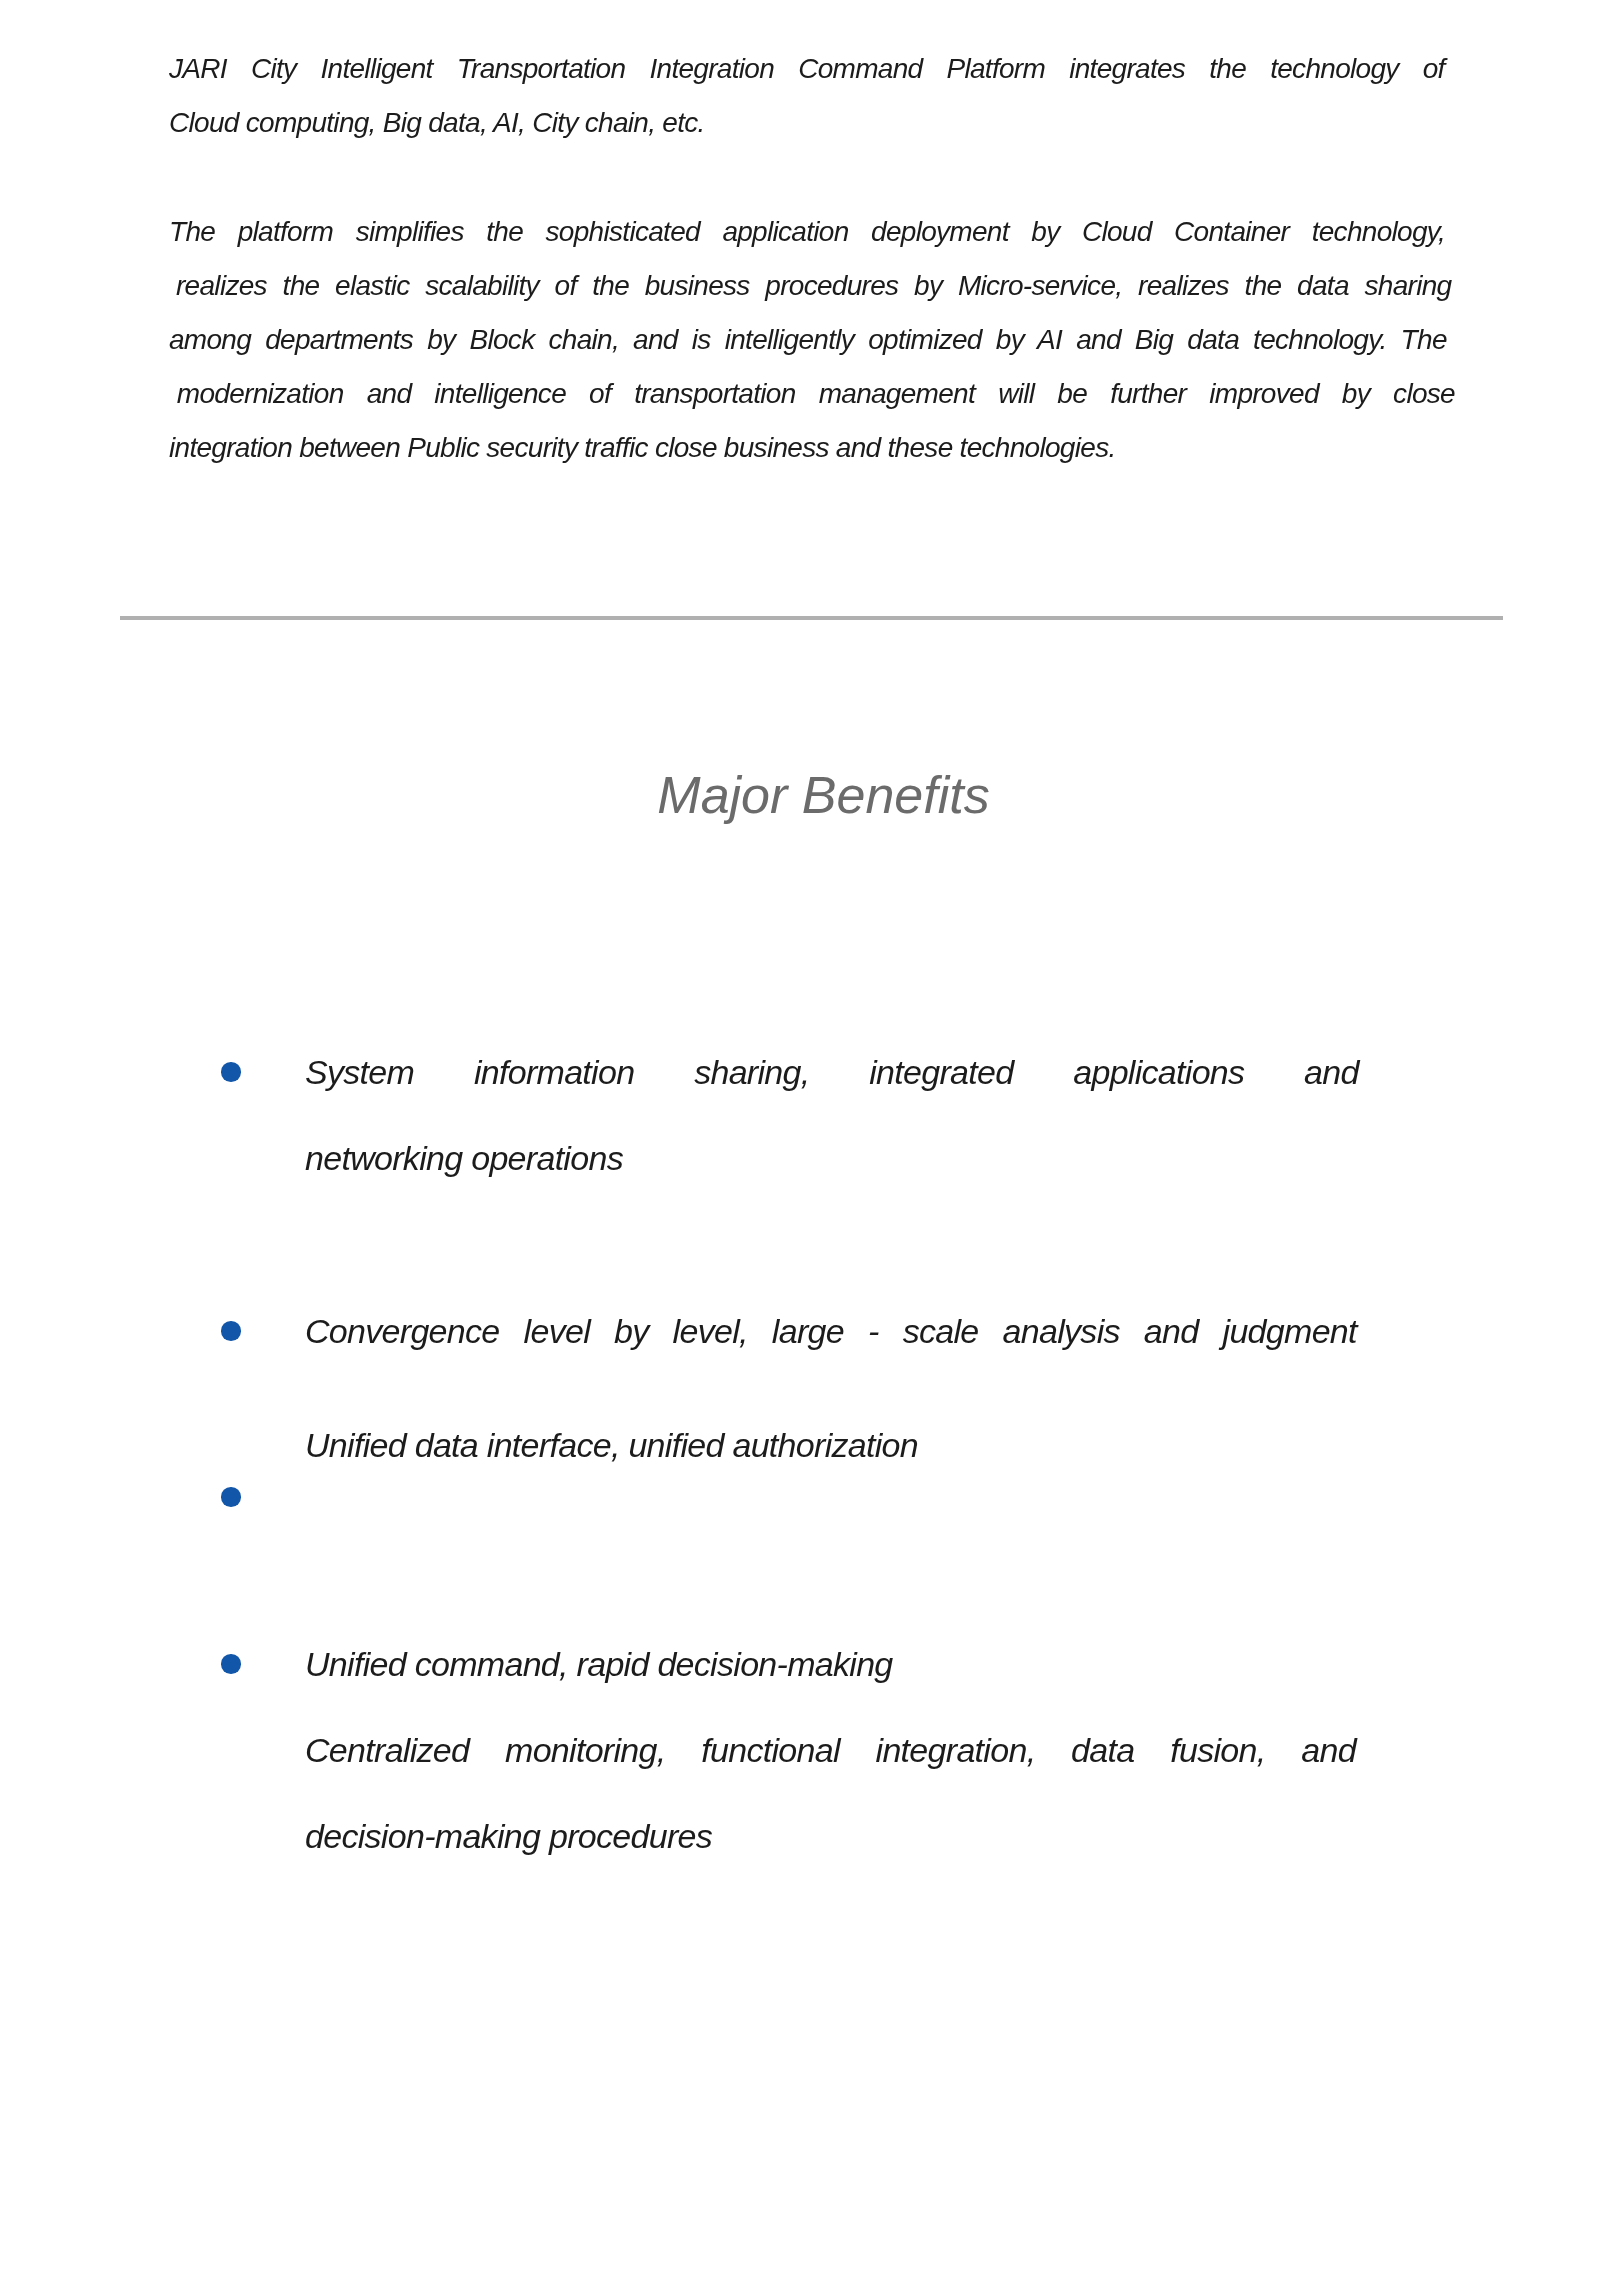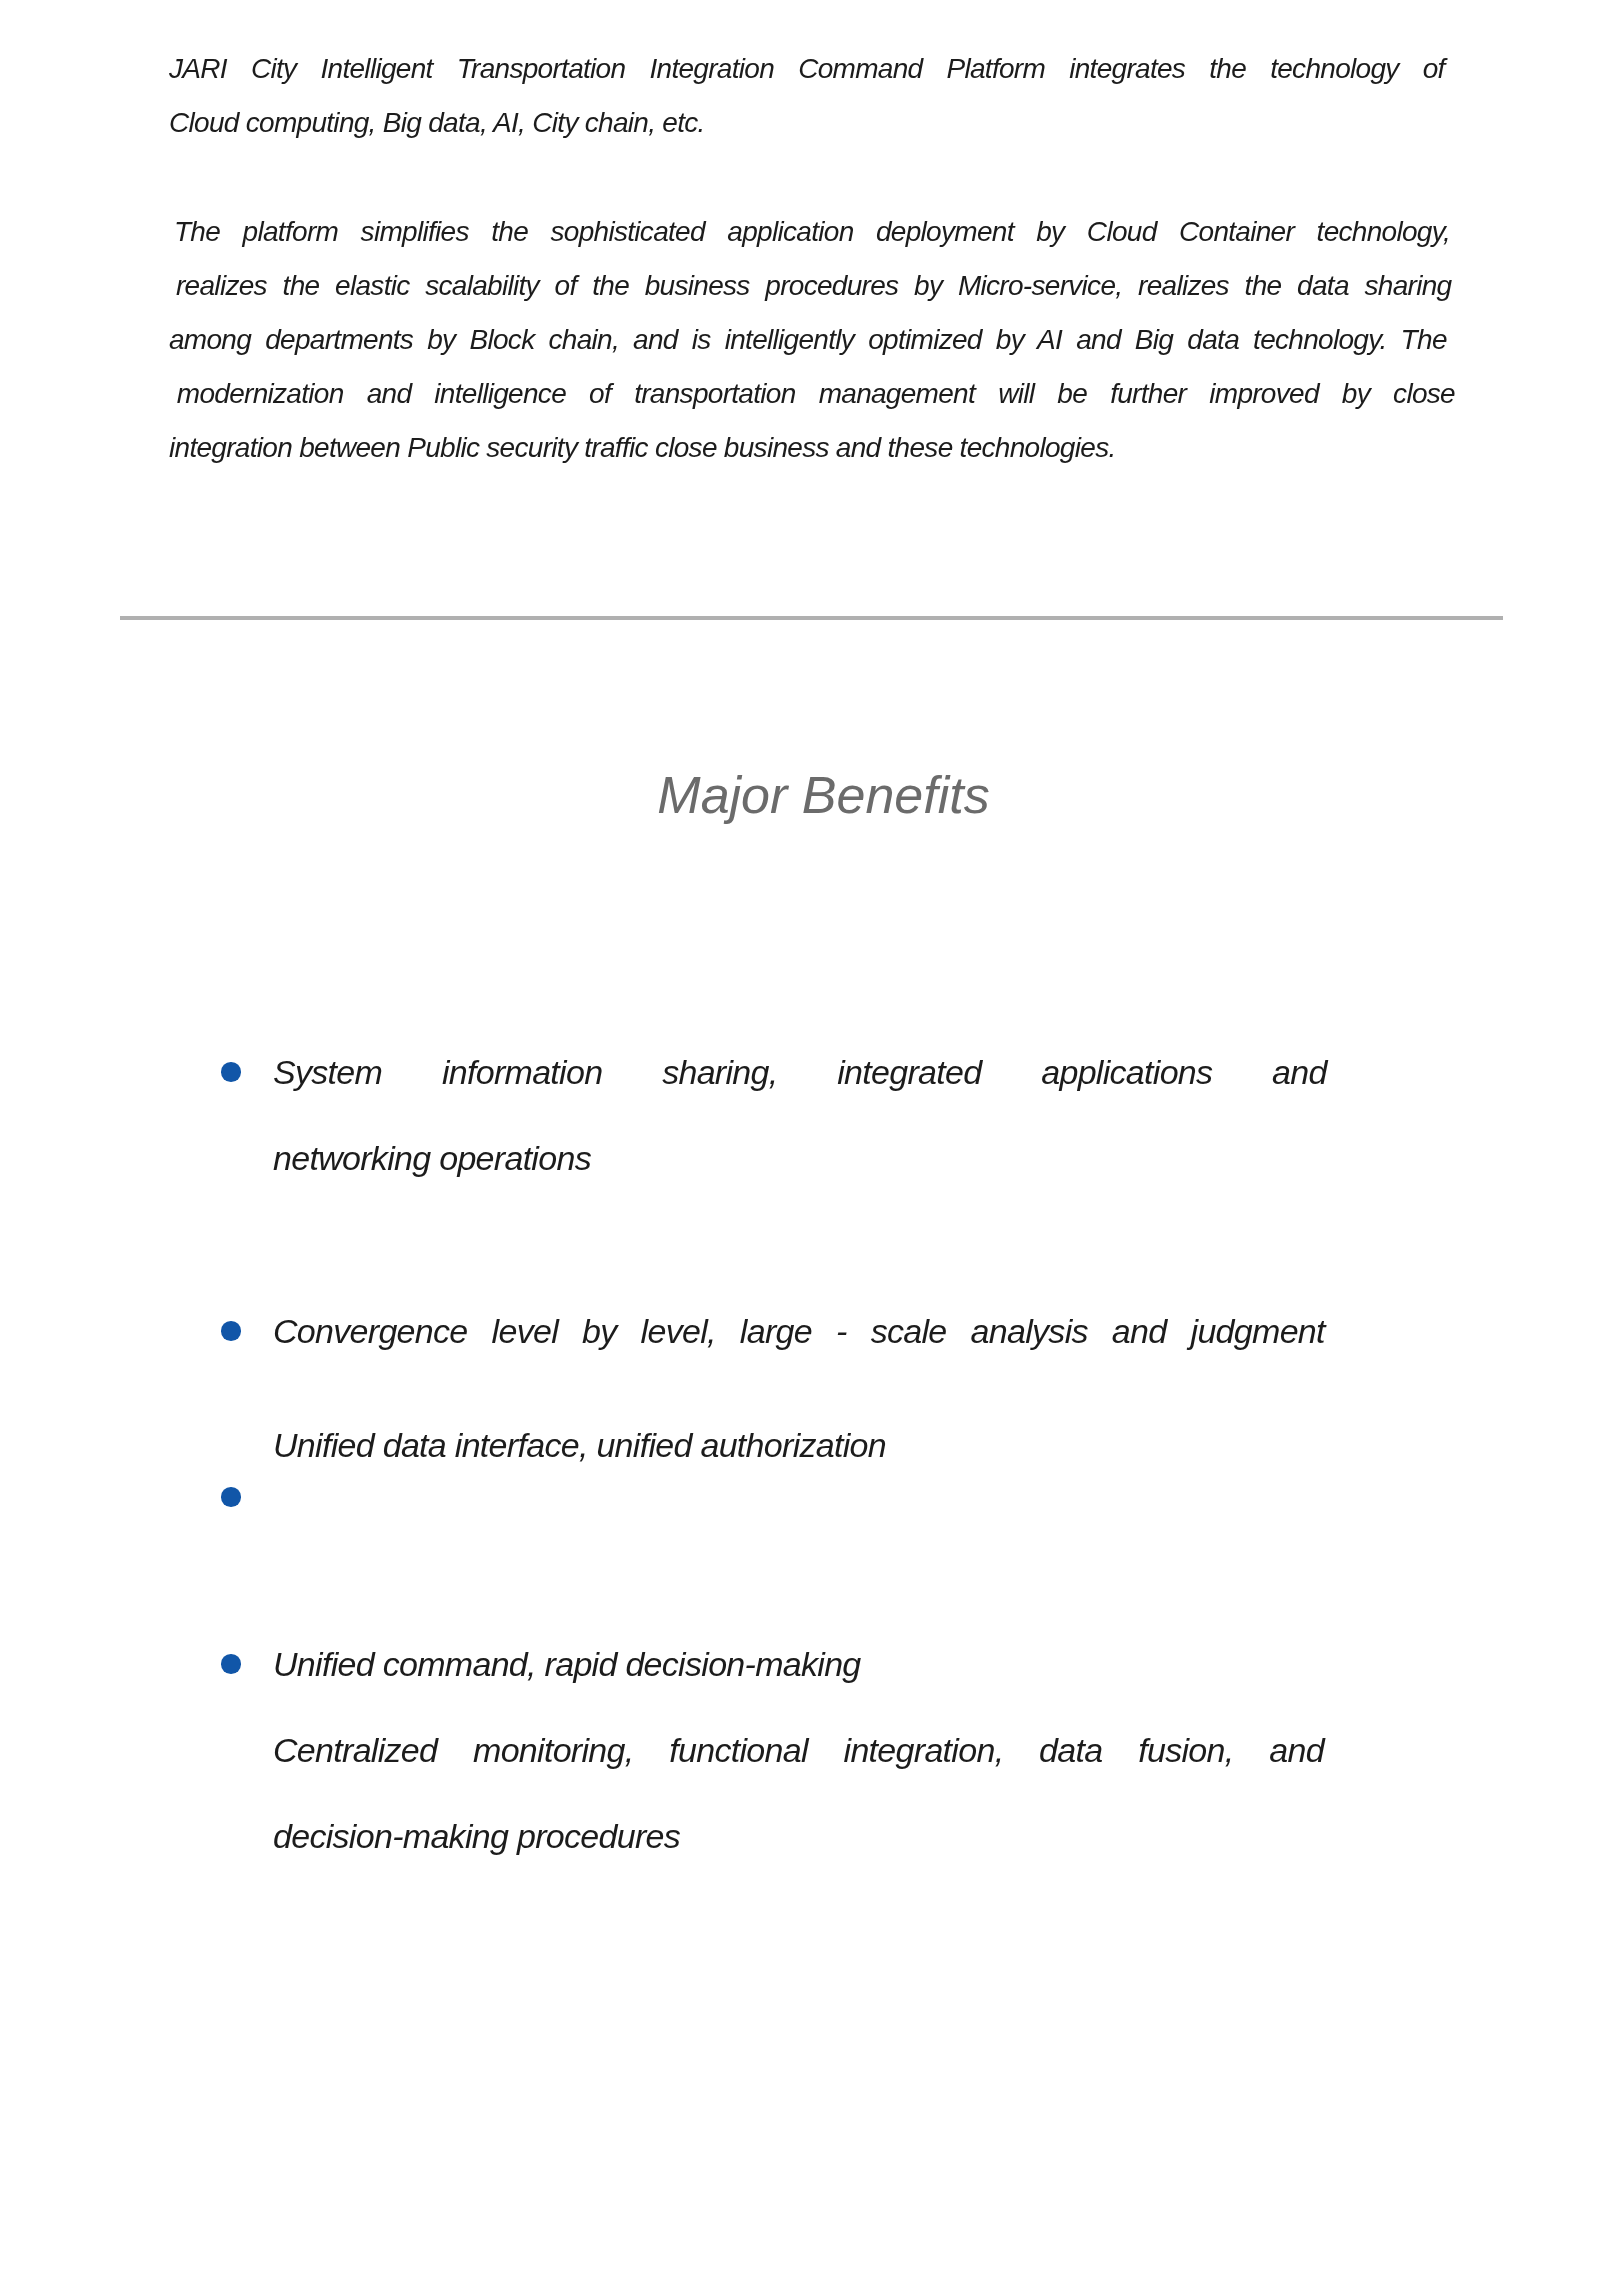--- a/index.html
+++ b/index.html
@@ -37,20 +37,21 @@
   .b1 { top: 1029px; }
   .b2 { top: 1288px; }
   .b3 { top: 1402px; }
   .b4 { top: 1621px; }
   .bline {
     height: 86px;
     line-height: 86px;
     font-size: 34px;
     letter-spacing: -0.7px;
     white-space: nowrap;
+    margin-left: 32px;
   }
   .dot {
     position: absolute;
     left: 221px;
     width: 19.6px;
     height: 19.6px;
     border-radius: 50%;
     background: var(--bullet-blue, #1156a8);
   }
   .d1 { top: 1062px; }
@@ -84,21 +85,21 @@
 <body>
 
 <div class="page">
 
   <div class="para p1">
     <div class="line fill" style="word-spacing: 17px;">JARI City Intelligent Transportation Integration Command Platform integrates the technology of</div>
     <div class="line">Cloud computing, Big data, AI, City chain, etc.</div>
   </div>
 
   <div class="para p2">
-    <div class="line fill" style="word-spacing: 15.4px; text-align: center;">The platform simplifies the sophisticated application deployment by Cloud Container technology,</div>
+    <div class="line fill" style="word-spacing: 15.4px;">The platform simplifies the sophisticated application deployment by Cloud Container technology,</div>
     <div class="line fill" style="word-spacing: 8.6px; margin-left: 7px;">realizes the elastic scalability of the business procedures by Micro-service, realizes the data sharing</div>
     <div class="line fill" style="word-spacing: 7px;">among departments by Block chain, and is intelligently optimized by AI and Big data technology. The</div>
     <div class="line fill" style="word-spacing: 16px; text-align: right;">modernization and intelligence of transportation management will be further improved by close</div>
     <div class="line">integration between Public security traffic close business and these technologies.</div>
   </div>
 
   <div class="divider"></div>
 
   <h1 class="heading">Major Benefits</h1>
 

